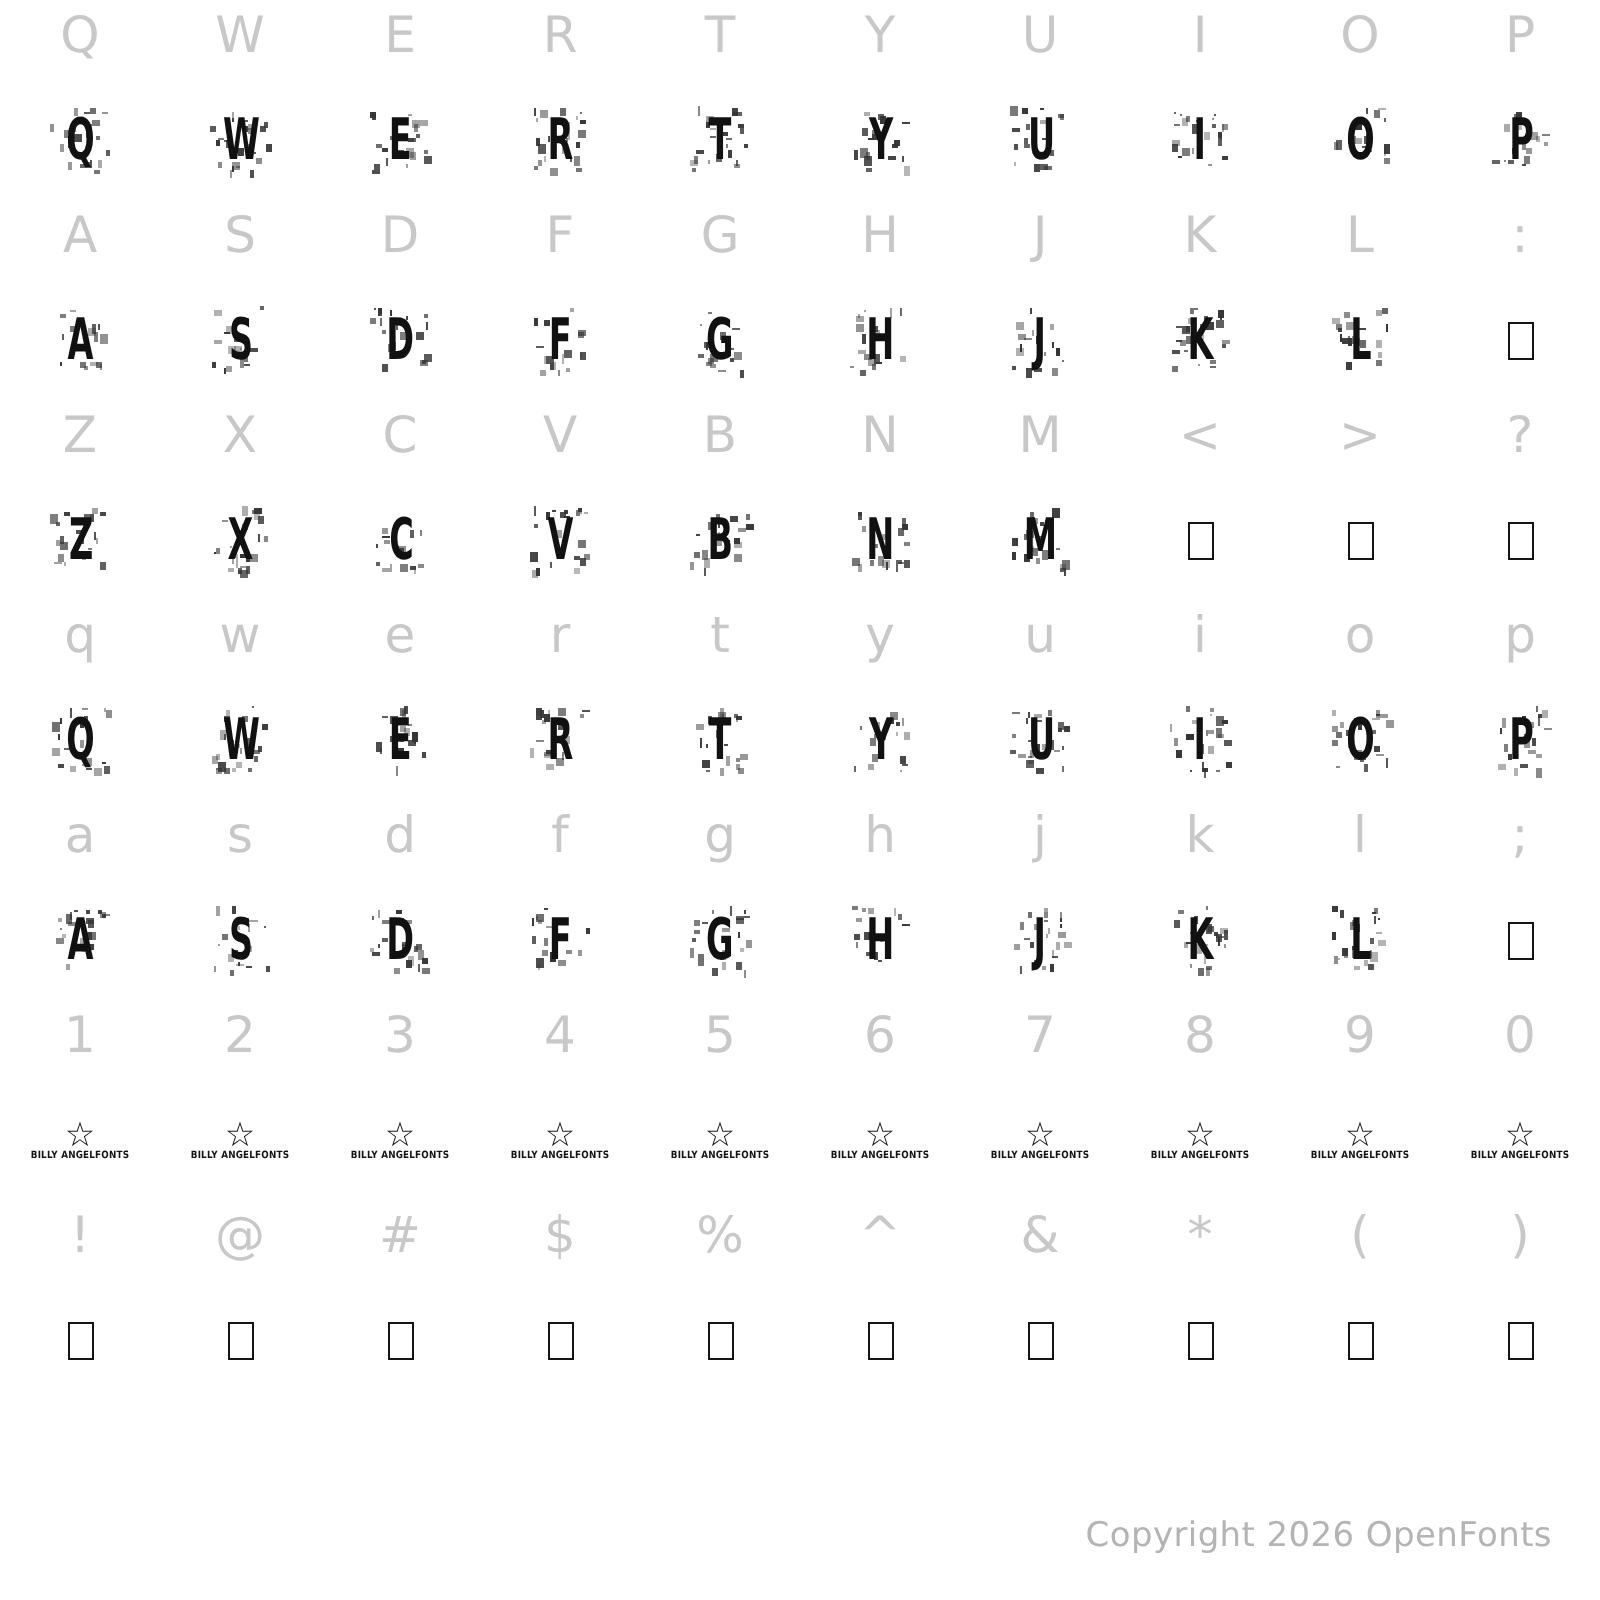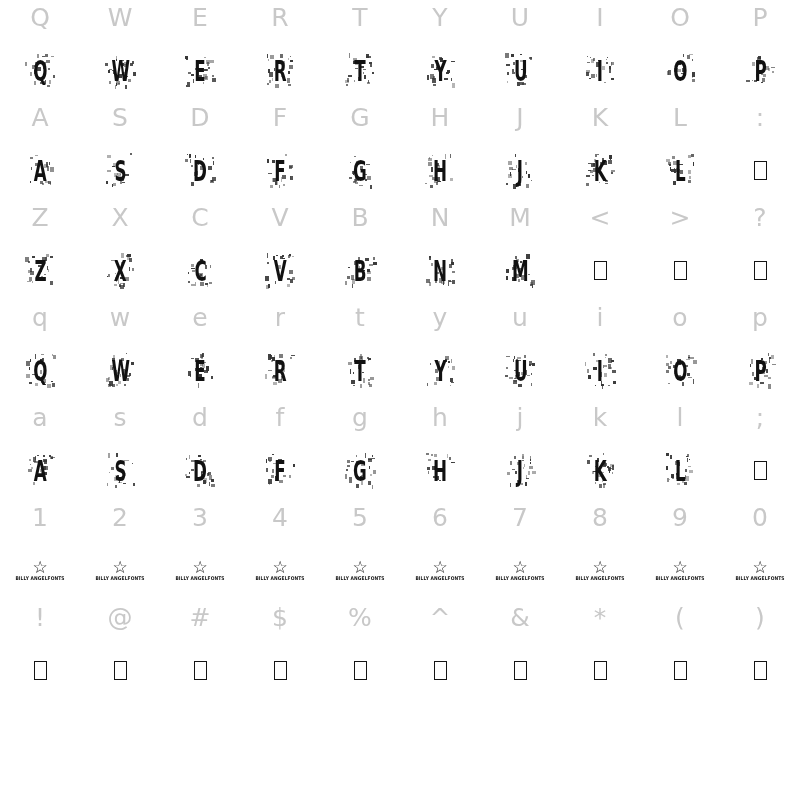--- a/index.html
+++ b/index.html
@@ -1701,13 +1701,14 @@
           <div class="tofu"></div>
         </div>
       </div>
       <div class="cell">
         <div class="keycap">)</div>
         <div class="glyph">
           <div class="tofu"></div>
         </div>
       </div>
     </div>
+  <div class="copyright">Copyright 2026 OpenFonts</div>
 </div>
 
 </body></html>

